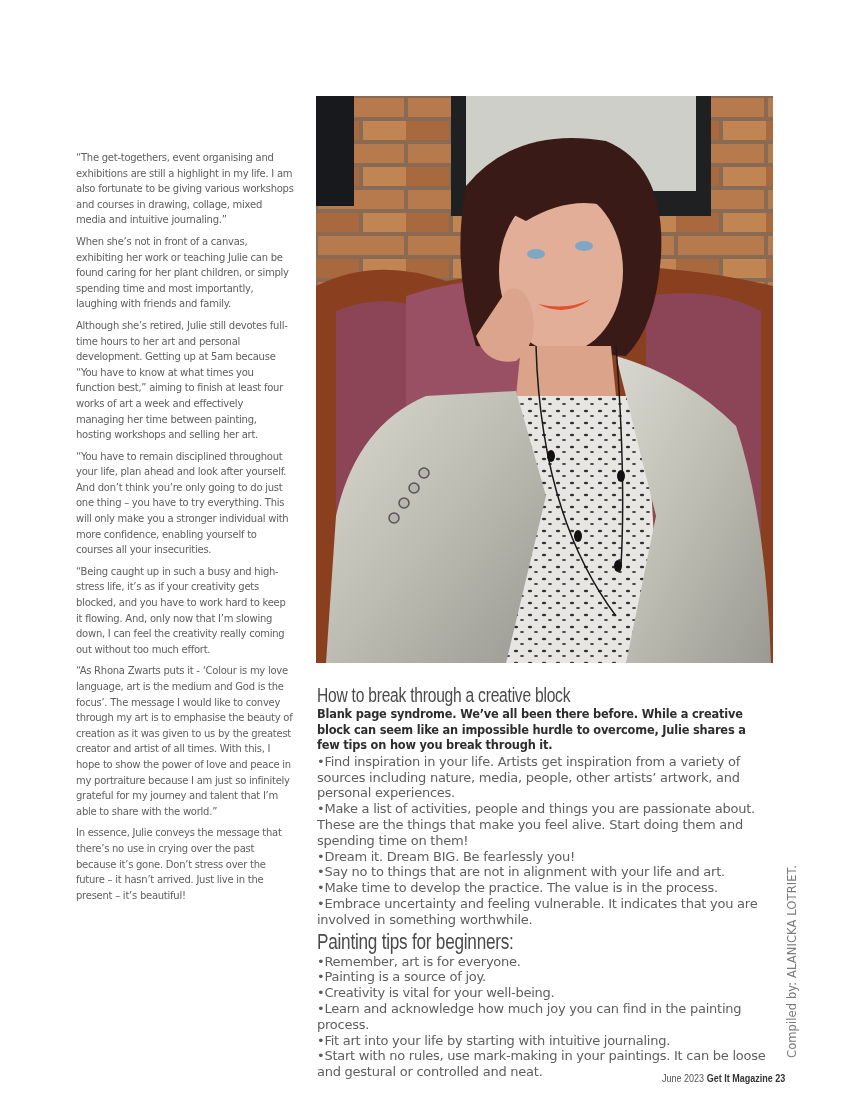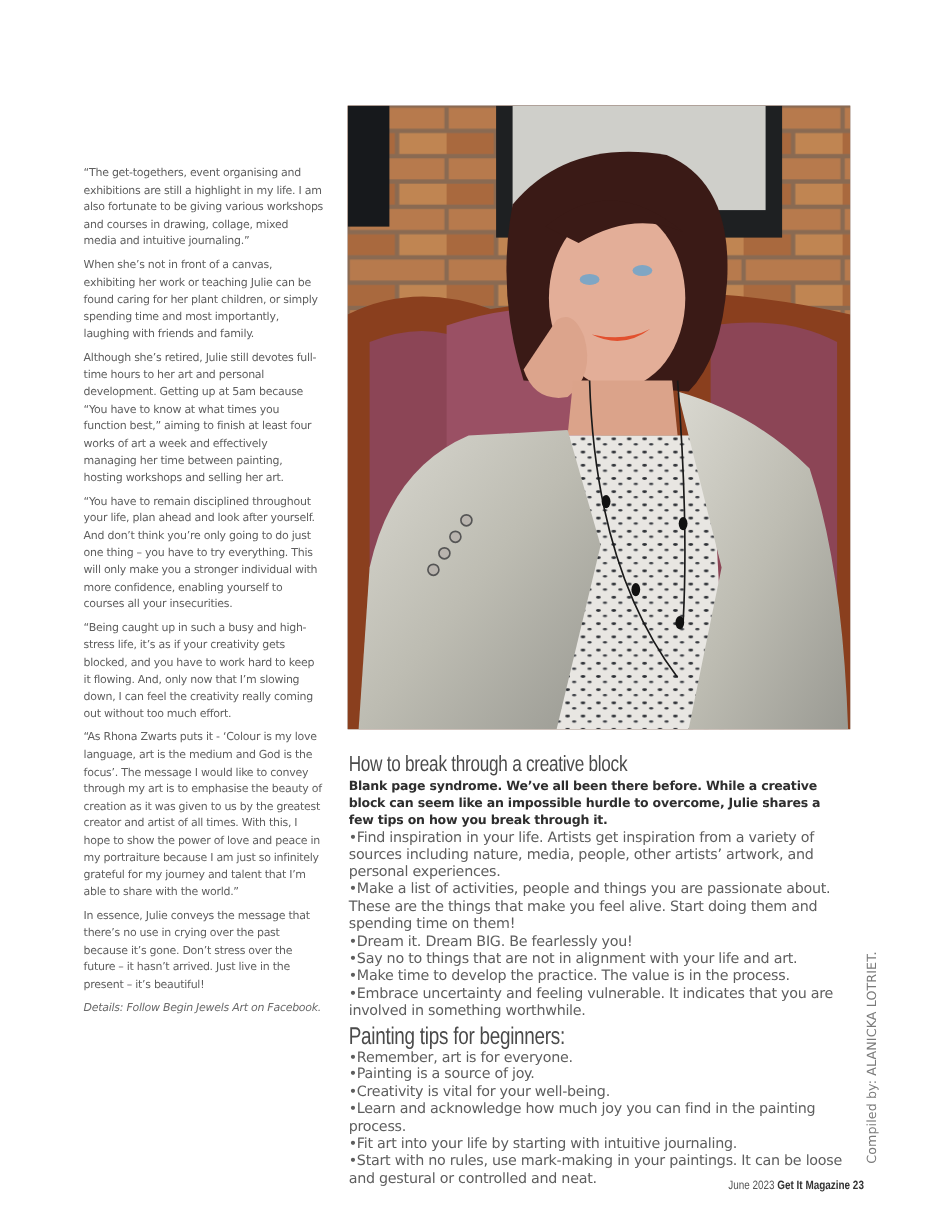--- a/index.html
+++ b/index.html
@@ -28,21 +28,20 @@
 <body>
 
 <div class="left-col">
   <p>“The get-togethers, event organising and exhibitions are still a highlight in my life. I am also fortunate to be giving various workshops and courses in drawing, collage, mixed media and intuitive journaling.”</p>
   <p>When she’s not in front of a canvas, exhibiting her work or teaching Julie can be found caring for her plant children, or simply spending time and most importantly, laughing with friends and family.</p>
   <p>Although she’s retired, Julie still devotes full-time hours to her art and personal development. Getting up at 5am because “You have to know at what times you function best,” aiming to finish at least four works of art a week and effectively managing her time between painting, hosting workshops and selling her art.</p>
   <p>“You have to remain disciplined throughout your life, plan ahead and look after yourself. And don’t think you’re only going to do just one thing – you have to try everything. This will only make you a stronger individual with more confidence, enabling yourself to courses all your insecurities.</p>
   <p>“Being caught up in such a busy and high-stress life, it’s as if your creativity gets blocked, and you have to work hard to keep it flowing. And, only now that I’m slowing down, I can feel the creativity really coming out without too much effort.</p>
   <p>“As Rhona Zwarts puts it - ‘Colour is my love language, art is the medium and God is the focus’. The message I would like to convey through my art is to emphasise the beauty of creation as it was given to us by the greatest creator and artist of all times. With this, I hope to show the power of love and peace in my portraiture because I am just so infinitely grateful for my journey and talent that I’m able to share with the world.”</p>
   <p>In essence, Julie conveys the message that there’s no use in crying over the past because it’s gone. Don’t stress over the future – it hasn’t arrived. Just live in the present – it’s beautiful!</p>
-  <p class="details">Details: Follow Begin Jewels Art on Facebook.</p>
 </div>
 
 <div class="photo" title="Portrait of a smiling woman with short auburn hair in a silver satin blazer, seated in a maroon velvet chair before a brick wall">
   <svg viewBox="0 0 457 567" preserveAspectRatio="none">
     <defs>
       <pattern id="bricks" width="90" height="46" patternUnits="userSpaceOnUse">
         <rect width="90" height="46" fill="#8a6a52"></rect>
         <rect x="2" y="2" width="86" height="19" fill="#b77a4d"></rect>
         <rect x="-43" y="25" width="86" height="19" fill="#a9693e"></rect>
         <rect x="47" y="25" width="86" height="19" fill="#c08552"></rect>

